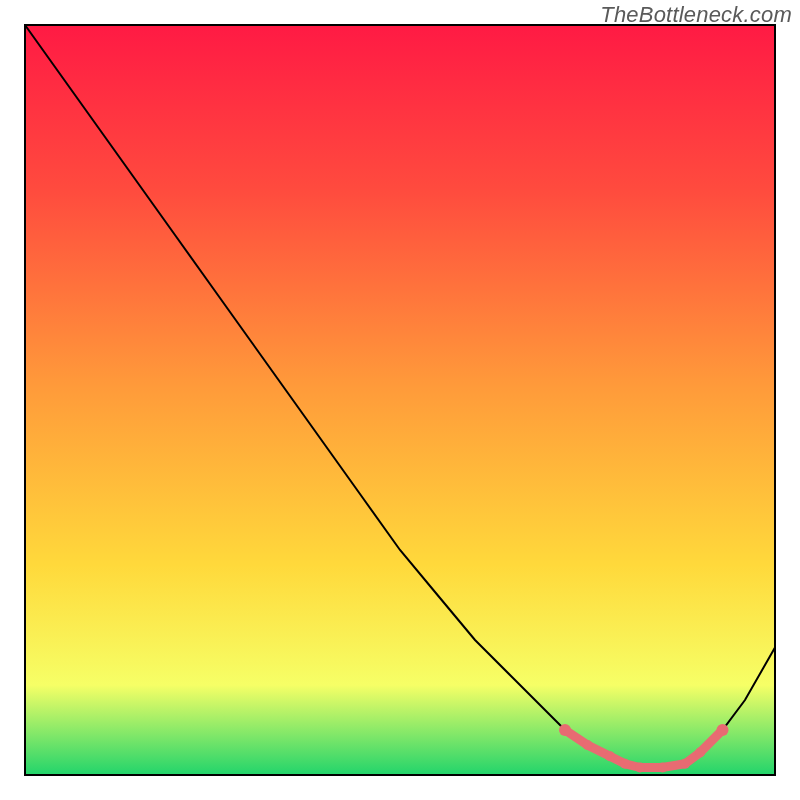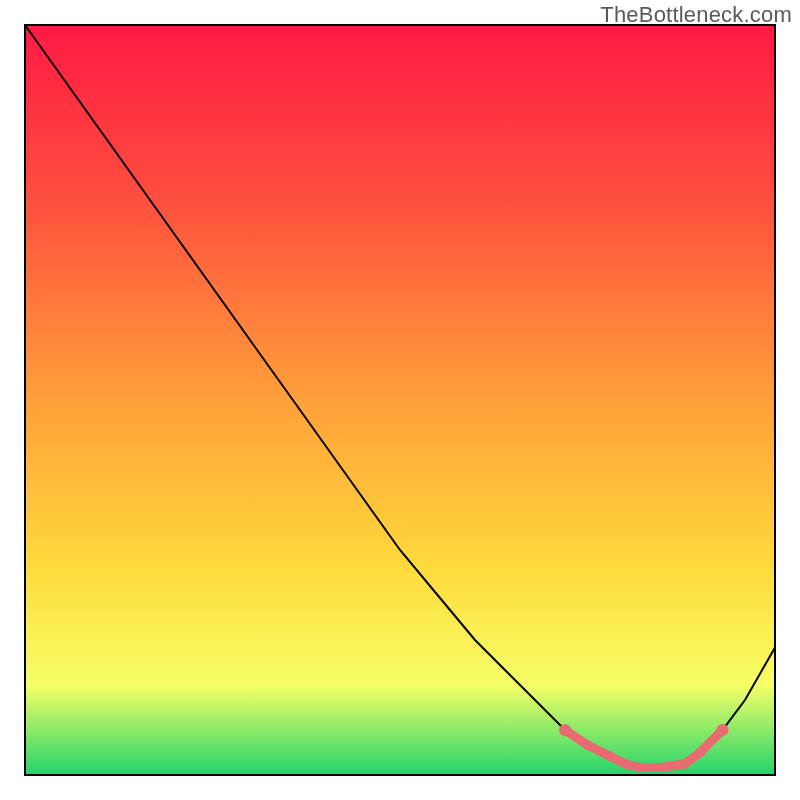--- a/index.html
+++ b/index.html
@@ -8,20 +8,21 @@
     width: 800px;
     height: 800px;
     overflow: hidden;
     background: #fff;
     font-family: Arial, Helvetica, sans-serif;
   }
   #container {
     position: relative;
     width: 800px;
     height: 684px;
+    font-style: italic;
   }
   #watermark {
     position: absolute;
     top: 2px;
     right: 8px;
     font-size: 22px;
     font-weight: 500;
     color: #5a5a5a;
     letter-spacing: 0.2px;
     z-index: 10;

